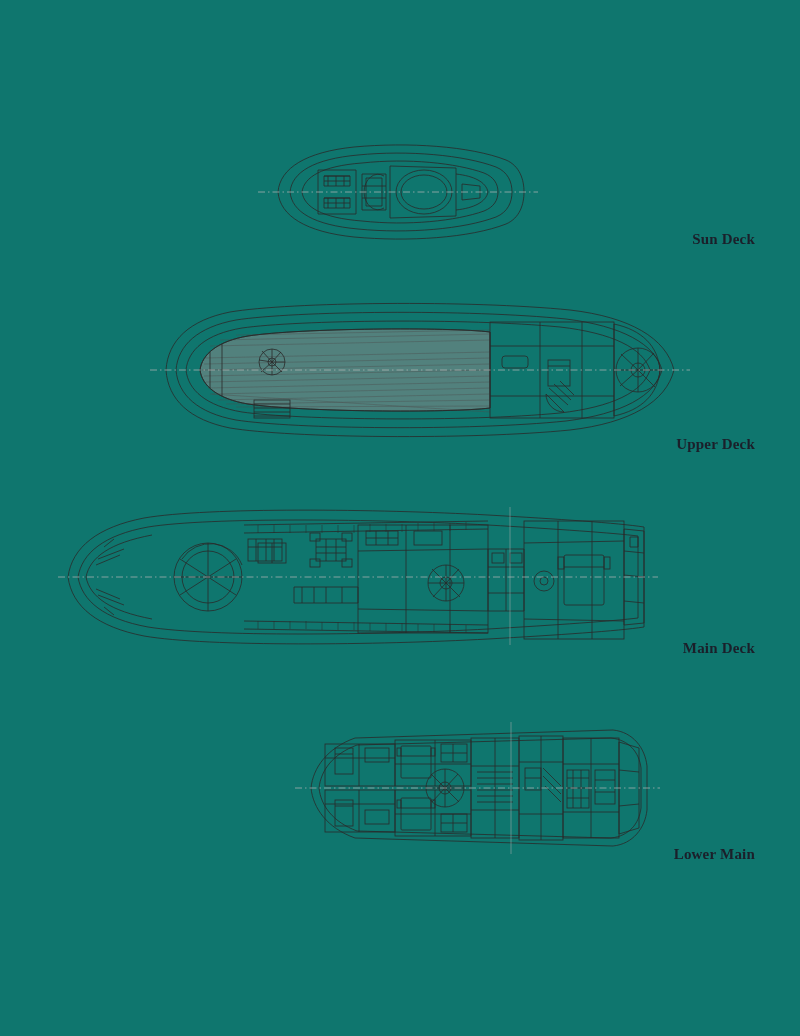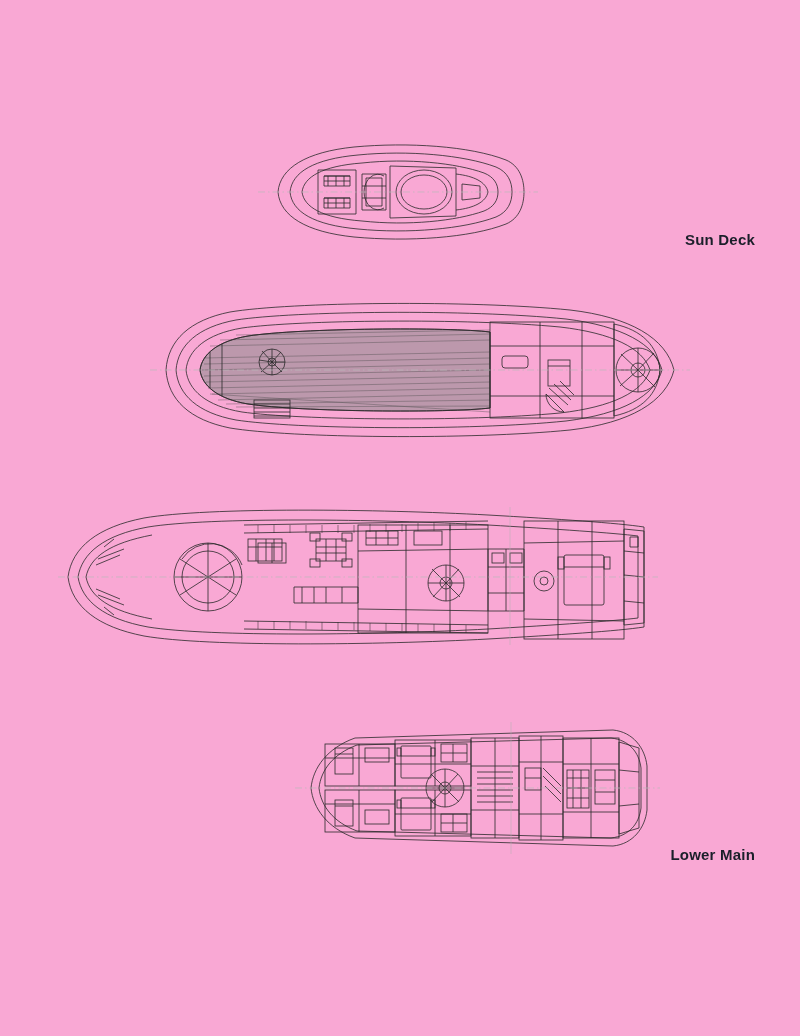--- a/index.html
+++ b/index.html
@@ -12,21 +12,22 @@
     height: 1036px;
     position: relative;
     font-family: "Liberation Sans", sans-serif;
     overflow: hidden;
   }
   .sheet {
     position: absolute;
     left: 0; top: 0;
     width: 800px;
     height: 1036px;
-    background: #f9a8d4;
+    background: #0f766e;
+    font-family: Liberation Serif, serif;
   }
   .deck-block {
     position: absolute;
   }
   .deck-label {
     position: absolute;
     font-size: 15px;
     font-weight: bold;
     color: #1b1f2a;
     letter-spacing: 0.2px;
@@ -126,20 +127,21 @@
         <path d="M464 24 C492 30, 508 46, 510 70 C508 94, 492 110, 464 116 Z"></path>
         <circle cx="488" cy="70" r="22"></circle>
         <circle cx="488" cy="70" r="7"></circle>
         <path d="M488 70 L510 70 M488 70 L504 53 M488 70 L488 48 M488 70 L471 54 M488 70 L466 70 M488 70 L470 86 M488 70 L488 92 M488 70 L505 87"></path>
 
         <path d="M60 52 L60 88 M72 44 L72 96"></path>
       </g>
       <line class="centerline" x1="0" y1="70" x2="540" y2="70"></line>
     </svg>
   </div>
+  <div class="deck-label" style="left:545px; top:436px; width:210px;">Upper Deck</div>
 
   <div class="deck-block" style="left:58px; top:503px; width:600px; height:145px;">
     <svg class="plan-svg" width="600" height="145" viewBox="0 0 600 145">
       <g fill="none" stroke="#2a2a2a" stroke-width="0.8">
 
         <path d="M10 74 C14 44, 40 24, 86 15 C150 4, 320 6, 430 12 C500 16, 560 20, 586 24 L586 124 C560 128, 500 132, 430 136 C320 142, 150 144, 86 133 C40 124, 14 104, 10 74 Z"></path>
         <path d="M20 74 C24 50, 46 32, 90 24 C152 14, 320 16, 430 22 C498 26, 556 30, 580 33 L580 115 C556 118, 498 122, 430 126 C320 132, 152 134, 90 124 C46 116, 24 98, 20 74 Z"></path>
 
         <path d="M28 74 C32 54, 52 40, 94 32 M28 74 C32 94, 52 108, 94 116"></path>
         <path d="M40 56 L66 46 M38 62 L62 52 M40 92 L66 102 M38 86 L62 96"></path>
@@ -203,20 +205,21 @@
 
         <path d="M566 26 L586 28 L586 120 L566 122 Z"></path>
         <path d="M566 48 L586 50 M566 72 L586 74 M566 98 L586 100"></path>
         <path d="M572 34 L580 34 L580 44 L572 44 Z"></path>
 
         <path d="M452 4 L452 142" stroke="#b0b0b0" stroke-width="0.5"></path>
       </g>
       <line class="centerline" x1="0" y1="74" x2="600" y2="74"></line>
     </svg>
   </div>
+  <div class="deck-label" style="left:555px; top:640px; width:200px;">Main Deck</div>
 
   <div class="deck-block" style="left:295px; top:718px; width:365px; height:140px;">
     <svg class="plan-svg" width="365" height="140" viewBox="0 0 365 140">
       <g fill="none" stroke="#2a2a2a" stroke-width="0.8">
 
         <path d="M16 70 C18 50, 32 30, 60 20 L318 12 C338 14, 350 30, 352 48 L352 92 C350 110, 338 126, 318 128 L60 120 C32 110, 18 90, 16 70 Z"></path>
         <path d="M24 70 C26 52, 38 36, 62 27 L316 20 C334 22, 344 34, 346 50 L346 90 C344 106, 334 118, 316 120 L62 113 C38 104, 26 88, 24 70 Z"></path>
 
         <rect x="30" y="26" width="70" height="42"></rect>
         <rect x="30" y="72" width="70" height="42"></rect>

